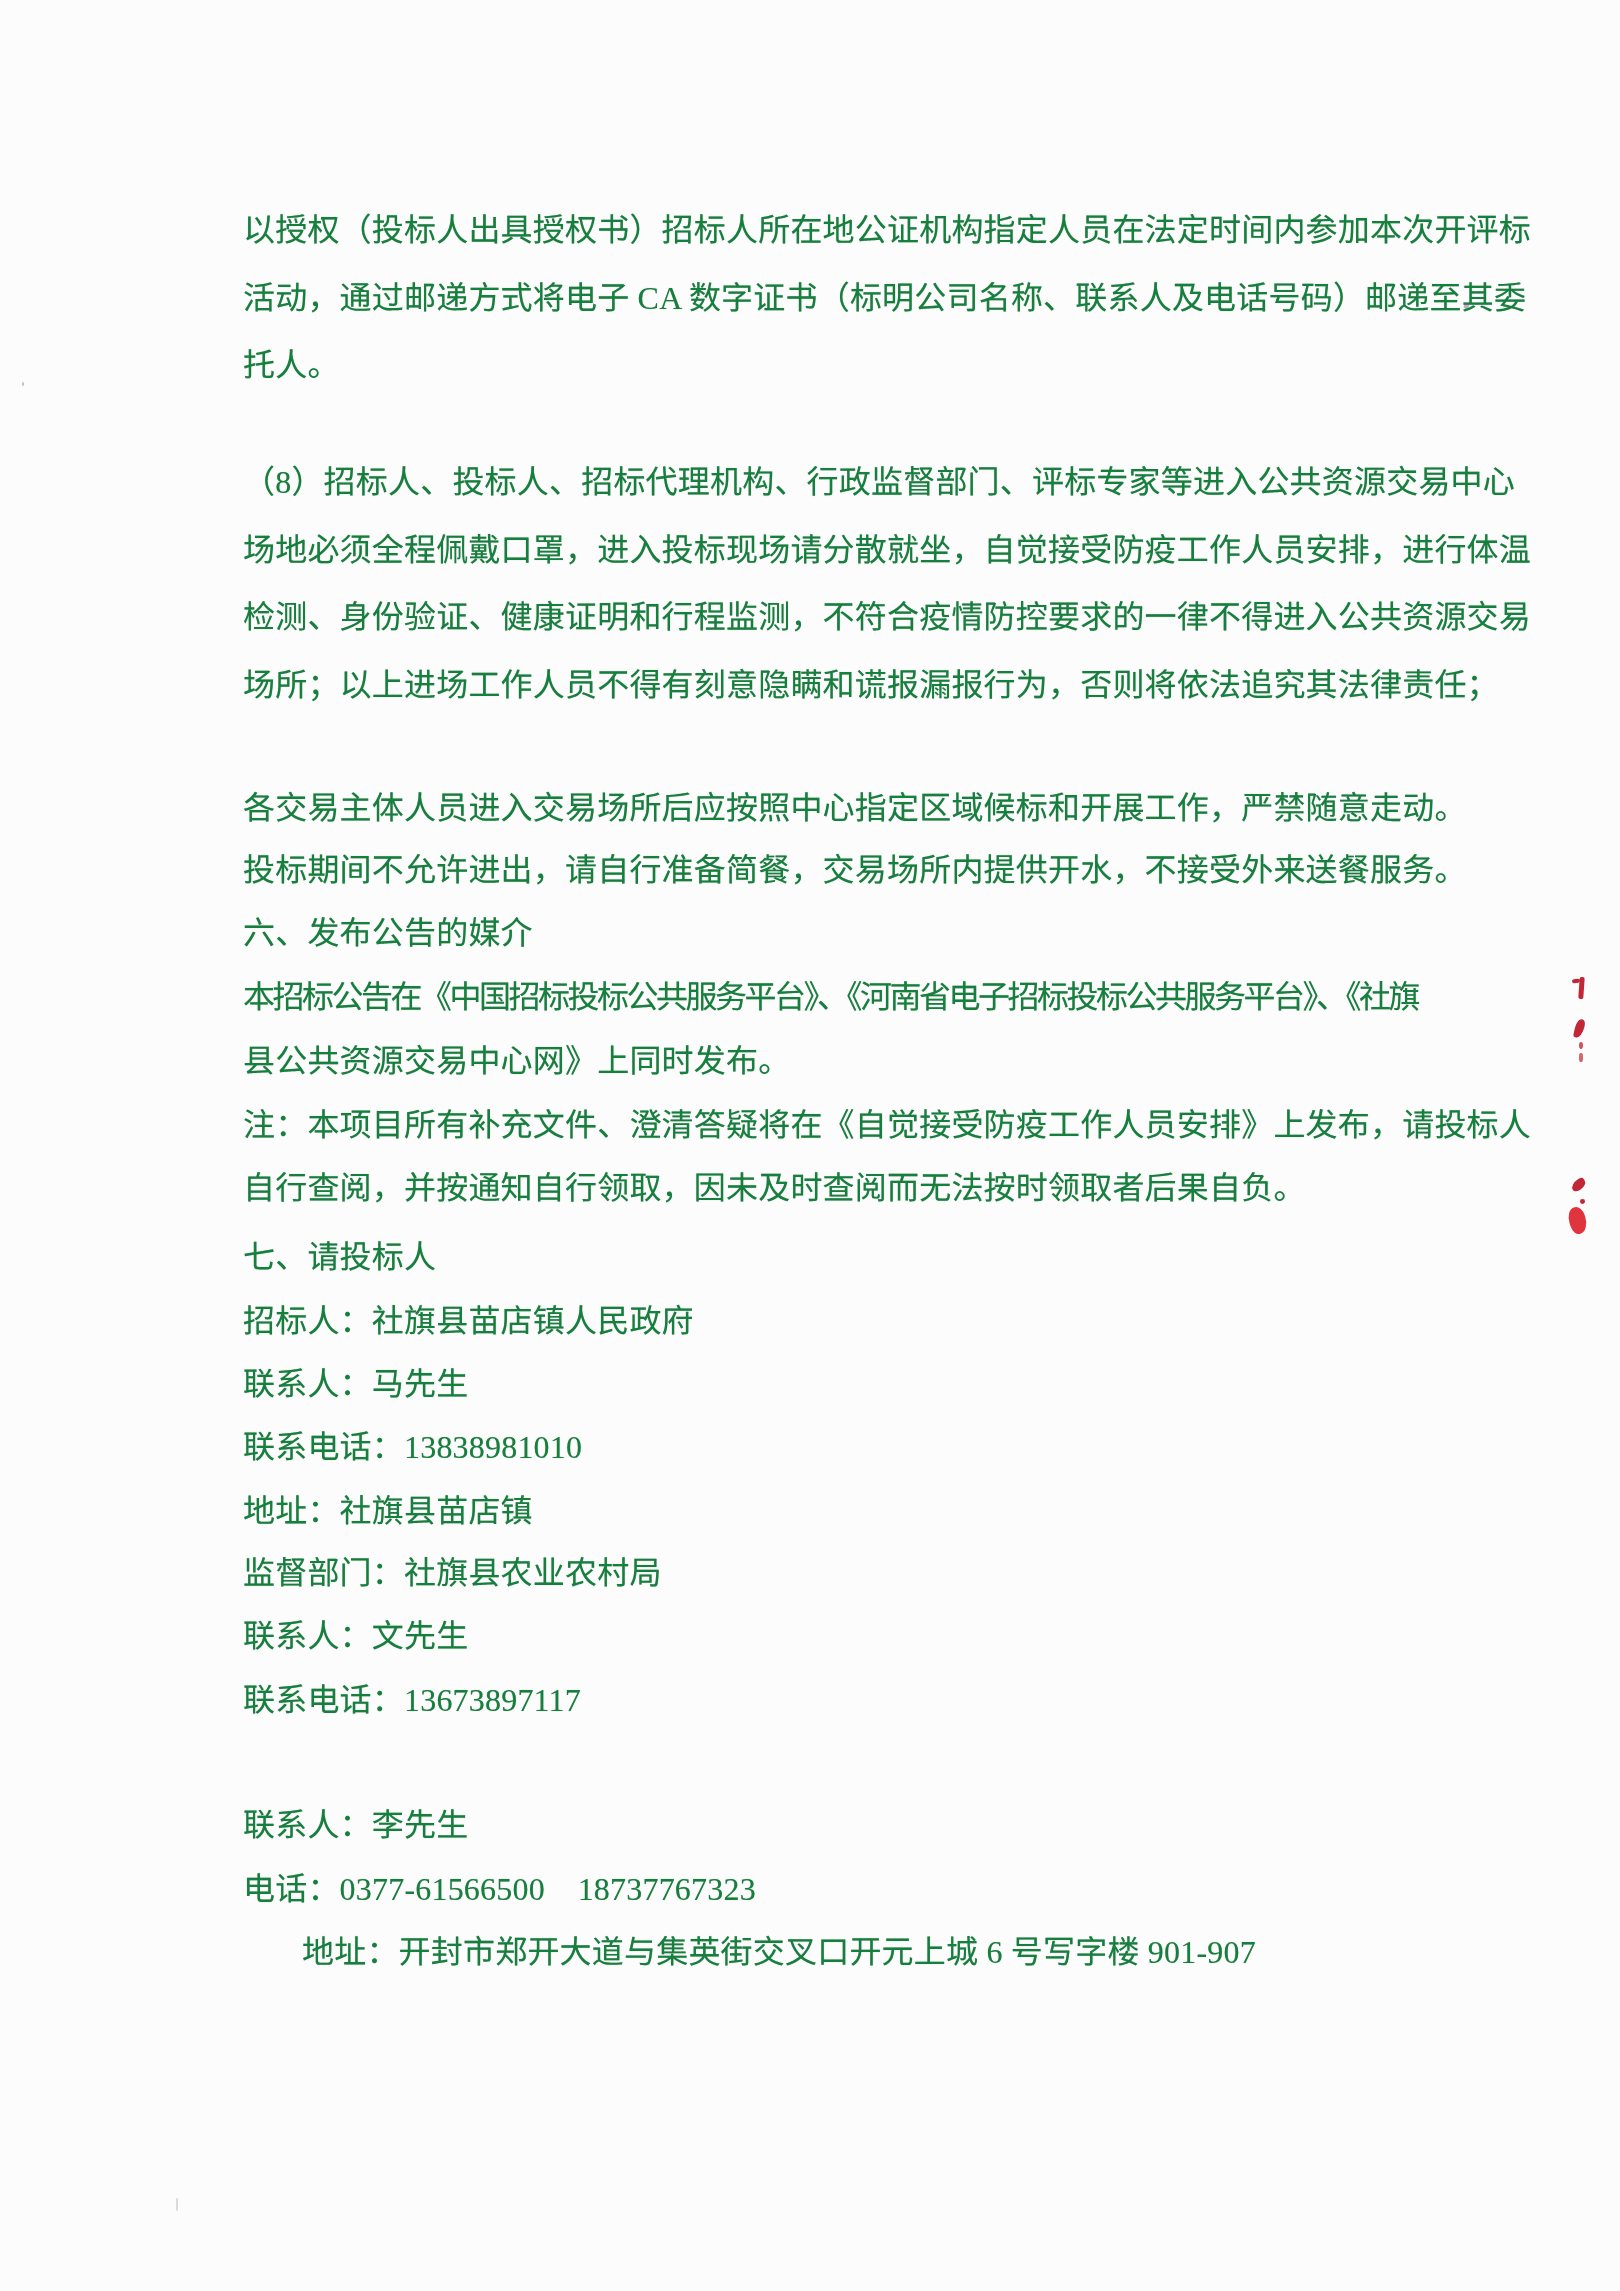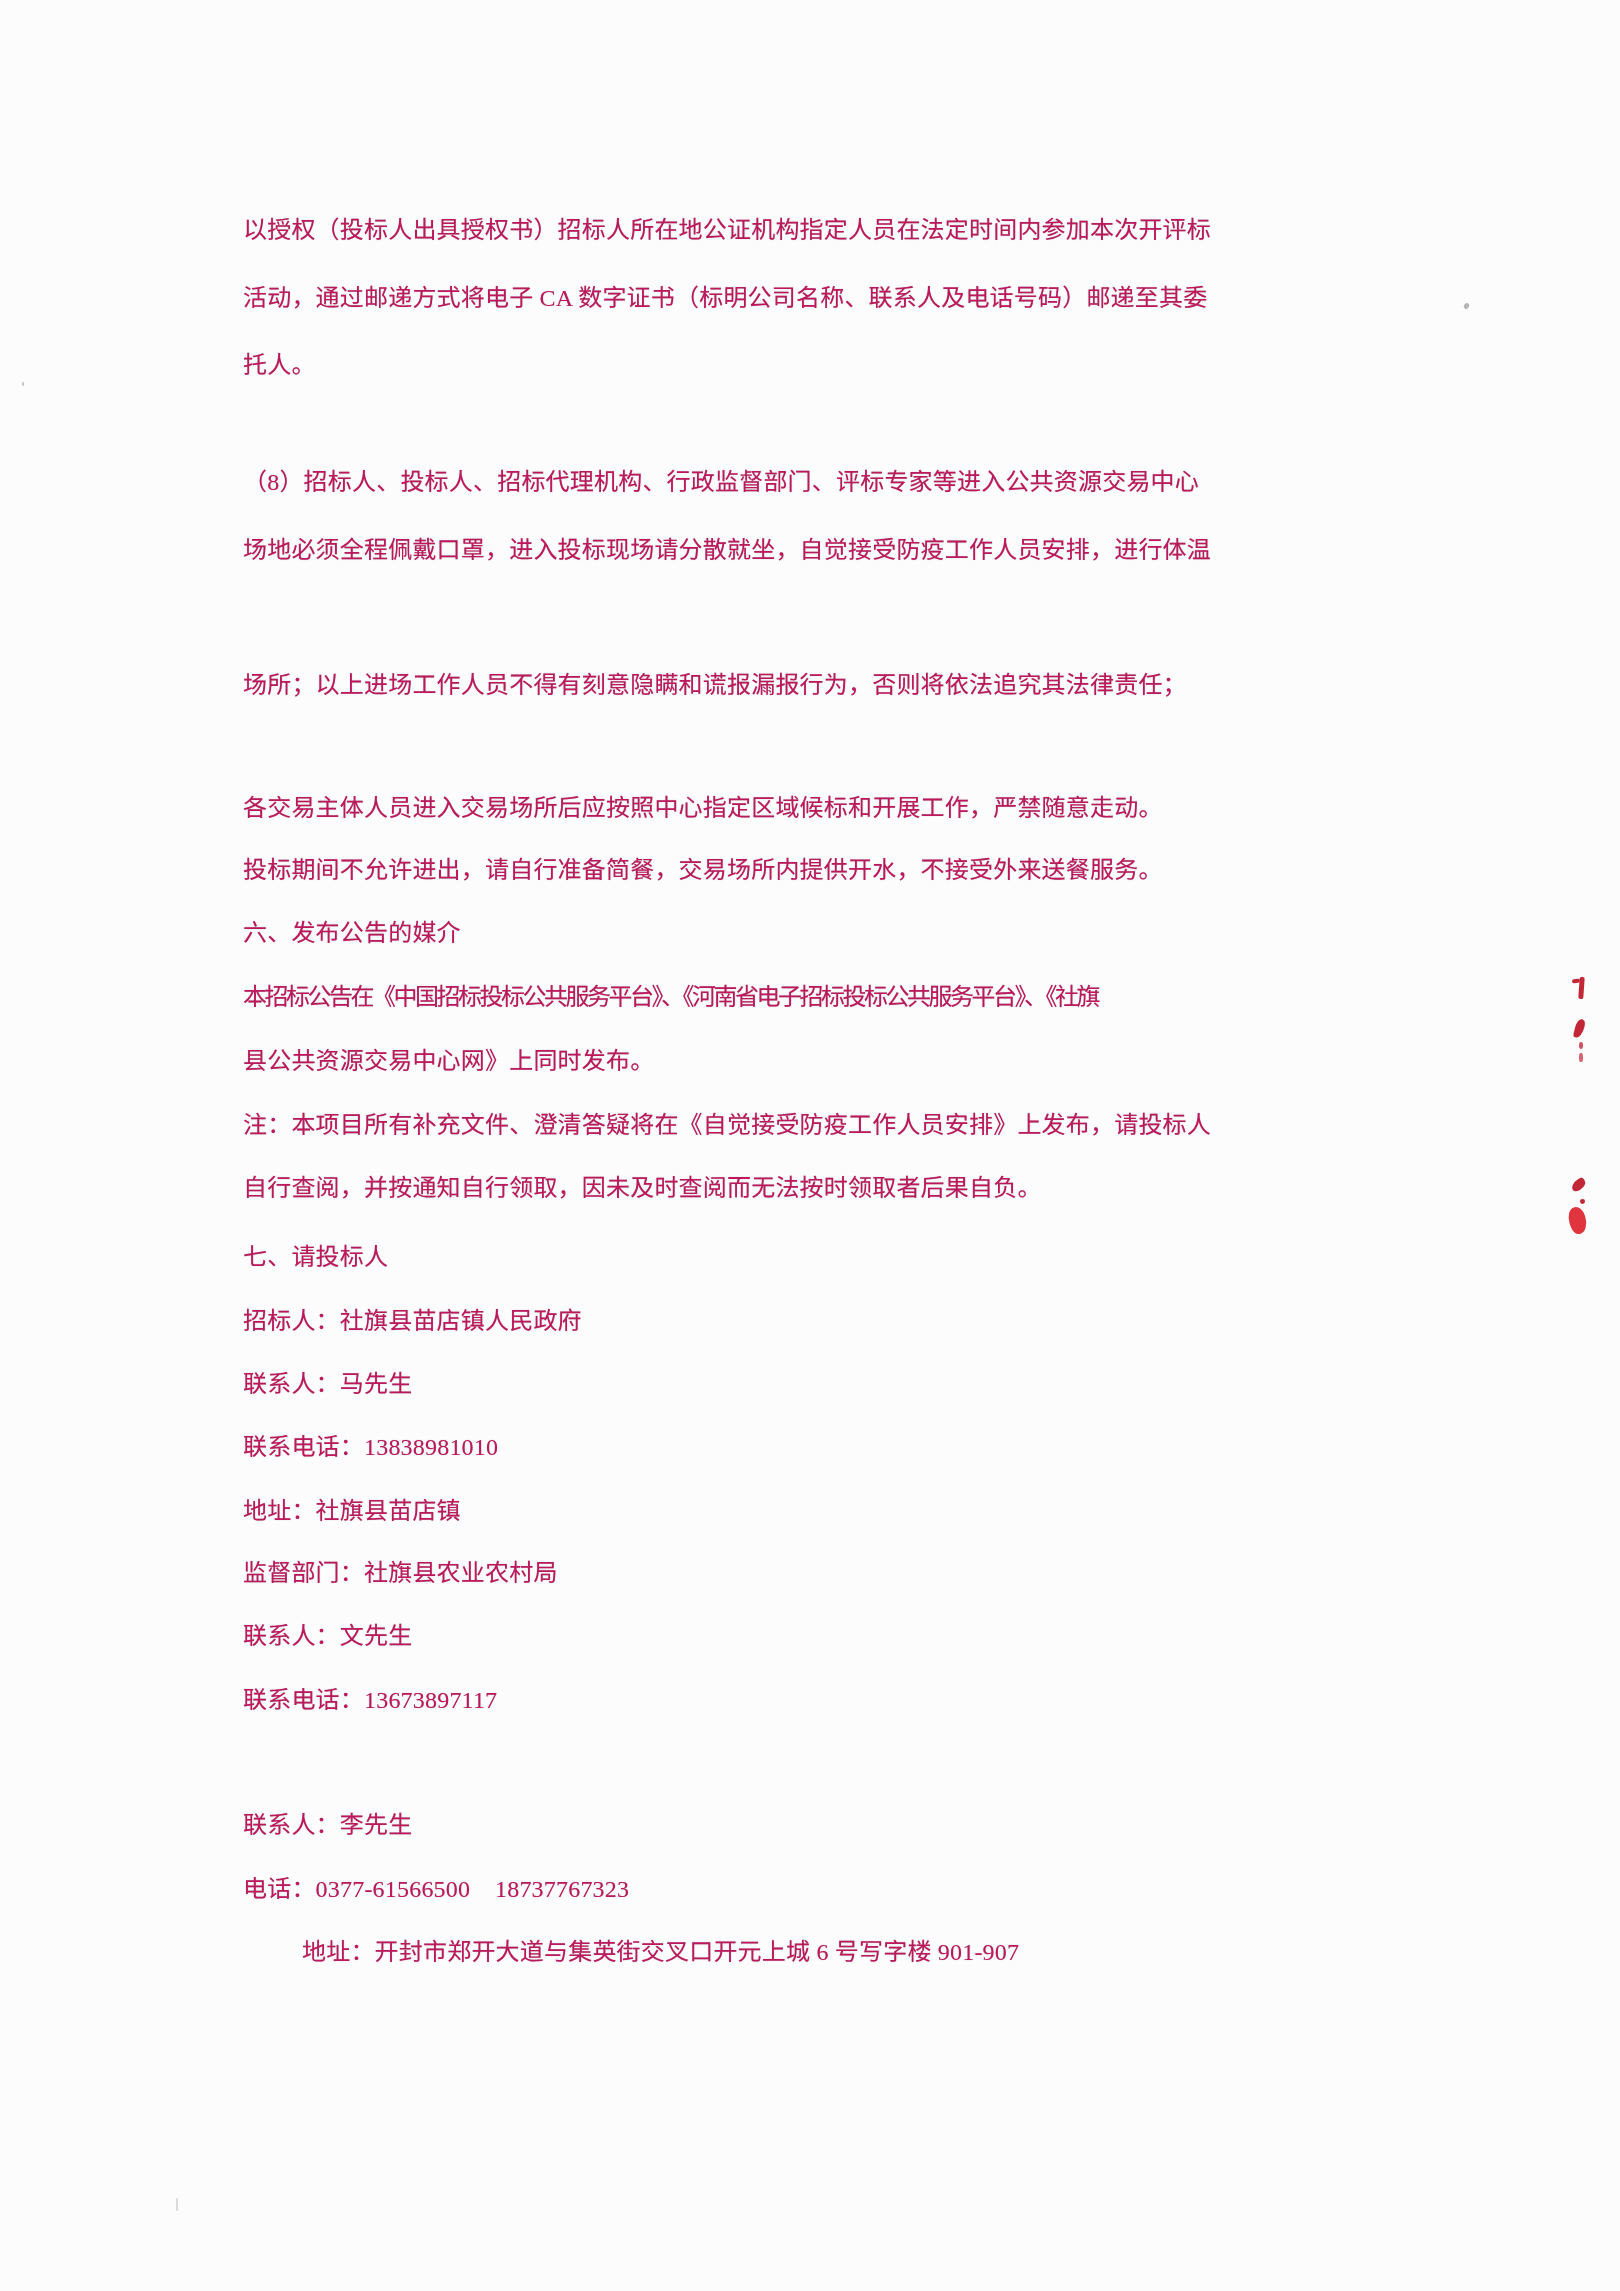--- a/index.html
+++ b/index.html
@@ -7,23 +7,23 @@
     position:relative;
     width:1620px;
     height:2292px;
     background:#fcfcfc;
     overflow:hidden;
     font-family:"Liberation Serif","DejaVu Serif",serif;
   }
   .line{
     position:absolute;
     left:243px;
-    font-size:24px;
+    font-size:32px;
     line-height:37px;
-    color:#be185d;
+    color:#15803d;
     letter-spacing:0.2px;
     white-space:pre;
     text-shadow:0 0 1px rgba(45,45,45,0.35);
   }
   .tight{letter-spacing:-2.5px;text-align:center;}
   .indent{left:302px;}
   
   .rm{position:absolute;background:#c22737;}
   .rm-dash1{left:1572px;top:979px;width:7.8px;height:3.9px;transform:rotate(-8deg);border-radius:2px;}
   .rm-bar1{left:1579px;top:977px;width:4.9px;height:21.6px;transform:rotate(4deg);border-radius:2px;}
@@ -43,20 +43,21 @@
 <body>
 
 <main class="page">
 
   <div class="line" style="top:212px">以授权（投标人出具授权书）招标人所在地公证机构指定人员在法定时间内参加本次开评标</div>
   <div class="line" style="top:280px">活动，通过邮递方式将电子 CA 数字证书（标明公司名称、联系人及电话号码）邮递至其委</div>
   <div class="line" style="top:347px">托人。</div>
 
   <div class="line" style="top:464px">（8）招标人、投标人、招标代理机构、行政监督部门、评标专家等进入公共资源交易中心</div>
   <div class="line" style="top:532px">场地必须全程佩戴口罩，进入投标现场请分散就坐，自觉接受防疫工作人员安排，进行体温</div>
+  <div class="line" style="top:599px">检测、身份验证、健康证明和行程监测，不符合疫情防控要求的一律不得进入公共资源交易</div>
   <div class="line" style="top:790px">各交易主体人员进入交易场所后应按照中心指定区域候标和开展工作，严禁随意走动。</div>
 
   <div class="line" style="top:667px">场所；以上进场工作人员不得有刻意隐瞒和谎报漏报行为，否则将依法追究其法律责任；</div>
   <div class="line" style="top:852px">投标期间不允许进出，请自行准备简餐，交易场所内提供开水，不接受外来送餐服务。</div>
 
   <div class="line" style="top:915px">六、发布公告的媒介</div>
   <div class="line tight" style="top:979px">本招标公告在《中国招标投标公共服务平台》、《河南省电子招标投标公共服务平台》、《社旗</div>
   <div class="line" style="top:1043px">县公共资源交易中心网》上同时发布。</div>
   <div class="line" style="top:1107px">注：本项目所有补充文件、澄清答疑将在《自觉接受防疫工作人员安排》上发布，请投标人</div>
   <div class="line" style="top:1170px">自行查阅，并按通知自行领取，因未及时查阅而无法按时领取者后果自负。</div>

